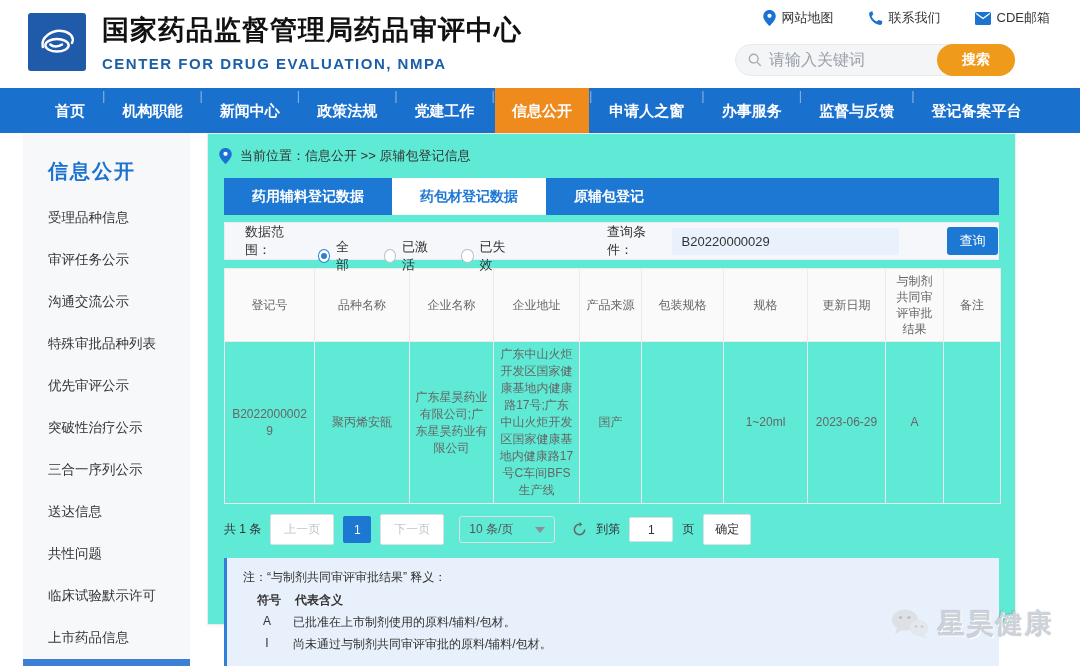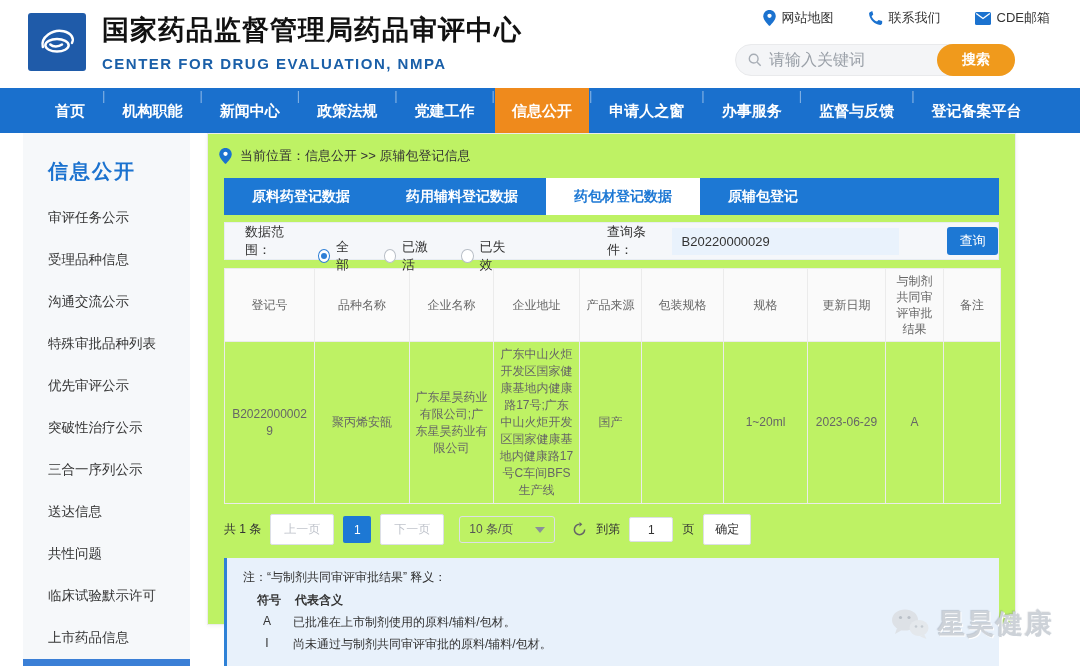--- a/index.html
+++ b/index.html
@@ -28,21 +28,21 @@
   .nav { position:absolute; top:88px; left:0; width:1080px; height:45px; background:#1a70cd; display:flex; align-items:flex-start; padding-left:38px; }
   .nav-item { color:#fff; font-size:15px; font-weight:bold; height:45px; line-height:45px; padding:0 17px; cursor:pointer; white-space:nowrap; }
   .nav-item.active { background:#ef8a1c; }
   .nav-sep { color:rgba(255,255,255,0.45); font-size:13px; }
   
   .sidebar { position:absolute; left:23px; top:133px; width:167px; height:527px; background:#f6f8fa; }
   .sidebar-title { color:#1b72cf; font-size:20px; font-weight:bold; padding:25px 0 12px 25px; letter-spacing:2px; }
   .sidebar-item { font-size:13.5px; color:#333; padding:12px 0 12px 25px; cursor:pointer; }
   .sidebar-item.active { background:#3b7fd6; color:#fff; }
   
-  .main { position:absolute; left:207px; top:133px; width:809px; height:492px; background:#bef264; border:1px solid #ececec; box-shadow:0 1px 4px rgba(0,0,0,0.05); }
+  .main { position:absolute; left:207px; top:133px; width:809px; height:492px; background:#5eead4; border:1px solid #ececec; box-shadow:0 1px 4px rgba(0,0,0,0.05); }
   .breadcrumb { height:44px; display:flex; align-items:center; padding-left:11px; gap:8px; font-size:13px; color:#333; }
   .tabbar { margin:0 16px; height:37px; background:#1d78d4; display:flex; }
   .tab { color:#fff; font-size:14px; font-weight:bold; line-height:37px; padding:0 28px; cursor:pointer; white-space:nowrap; }
   .tab.active { background:#fff; color:#1d78d4; }
   .filterbar { margin:7px 16px 0; height:38px; background:#f5f7fa; border:1px solid #e7ecf2; display:flex; align-items:center; font-size:13px; color:#333; padding-left:20px; }
   .radio-group { display:flex; align-items:center; gap:26px; margin-left:14px;margin-top:30px; }
   .radio { display:flex; align-items:center; gap:6px; cursor:pointer; }
   .radio-circle { width:14px; height:14px; border-radius:50%; border:1px solid #b9bfc7; background:#fff; display:inline-flex; align-items:center; justify-content:center; }
   .radio.checked .radio-circle { border-color:#2e7fd6; }
   .radio.checked .radio-circle::after { content:""; width:6px; height:6px; border-radius:50%; background:#2e7fd6; }
@@ -150,22 +150,22 @@
     <span class="nav-sep">|</span>
   <div class="nav-item">办事服务</div>
     <span class="nav-sep">|</span>
   <div class="nav-item">监督与反馈</div>
     <span class="nav-sep">|</span>
   <div class="nav-item">登记备案平台</div>
 </div>
 
 <div class="sidebar">
   <div class="sidebar-title">信息公开</div>
+  <div class="sidebar-item">受理品种信息</div>
   <div class="sidebar-item">审评任务公示</div>
-  <div class="sidebar-item">受理品种信息</div>
   <div class="sidebar-item">沟通交流公示</div>
   <div class="sidebar-item">特殊审批品种列表</div>
   <div class="sidebar-item">优先审评公示</div>
   <div class="sidebar-item">突破性治疗公示</div>
   <div class="sidebar-item">三合一序列公示</div>
   <div class="sidebar-item">送达信息</div>
   <div class="sidebar-item">共性问题</div>
   <div class="sidebar-item">临床试验默示许可</div>
   <div class="sidebar-item">上市药品信息</div>
   <div class="sidebar-item active">原辅包登记信息</div>
@@ -177,21 +177,20 @@
     <span class="icon">
       <svg width="13" height="16" viewBox="0 0 14 18">
           <path d="M7 0 C3 0 0 3 0 7 c0 5 7 11 7 11 s7-6 7-11 C14 3 11 0 7 0 z" fill="#1b72cf"></path>
           <circle cx="7" cy="6.6" r="2.4" fill="#fff"></circle>
         </svg>
     </span>
     <span>当前位置：信息公开 &gt;&gt; 原辅包登记信息</span>
   </div>
 
   <div class="tabbar">
-    <div class="tab">原料药登记数据</div>
     <div class="tab">药用辅料登记数据</div>
     <div class="tab active">药包材登记数据</div>
     <div class="tab">原辅包登记</div>
   </div>
 
   <div class="filterbar">
     <span>数据范围：</span>
     <div class="radio-group">
       <span class="radio checked">
         <span class="radio-circle"></span>

